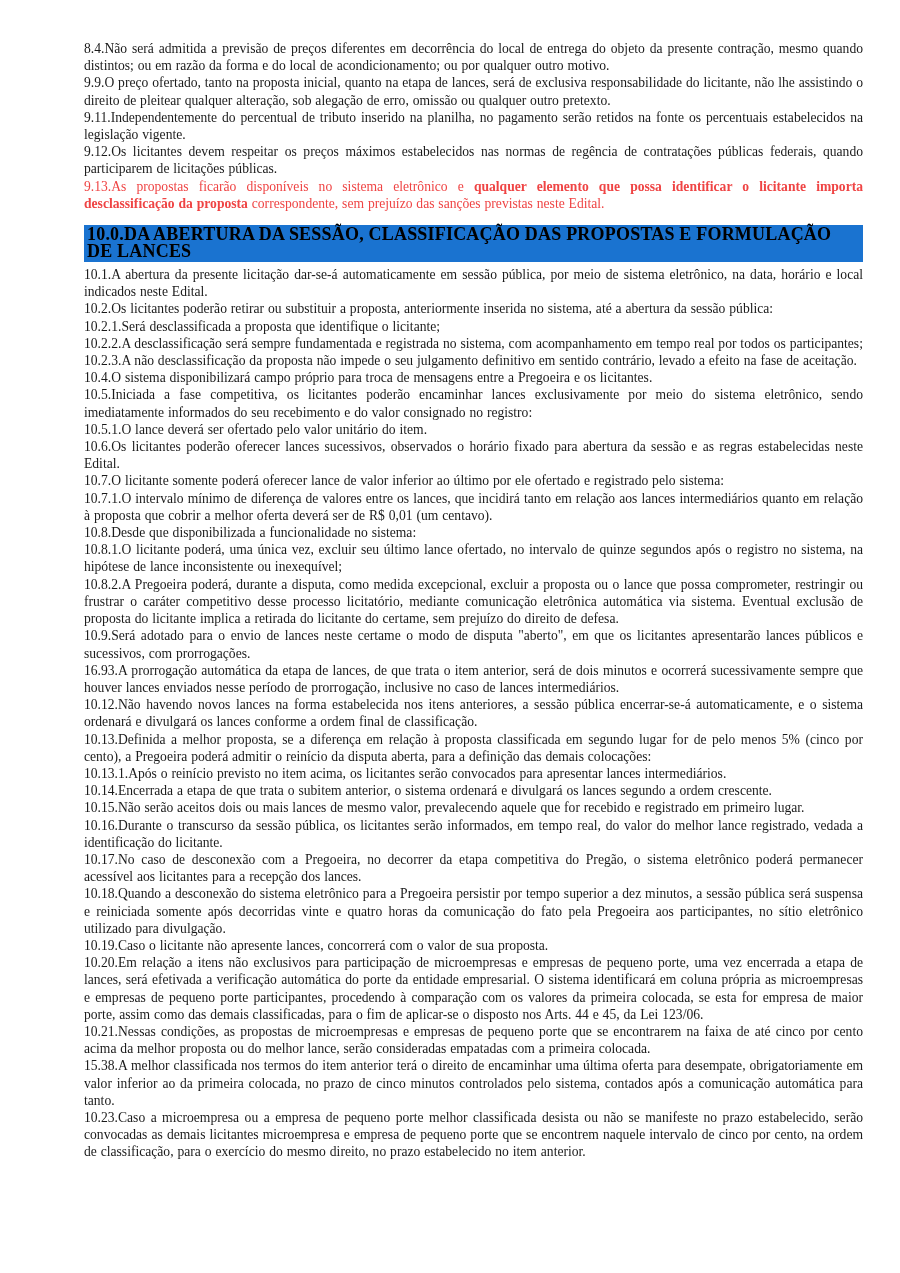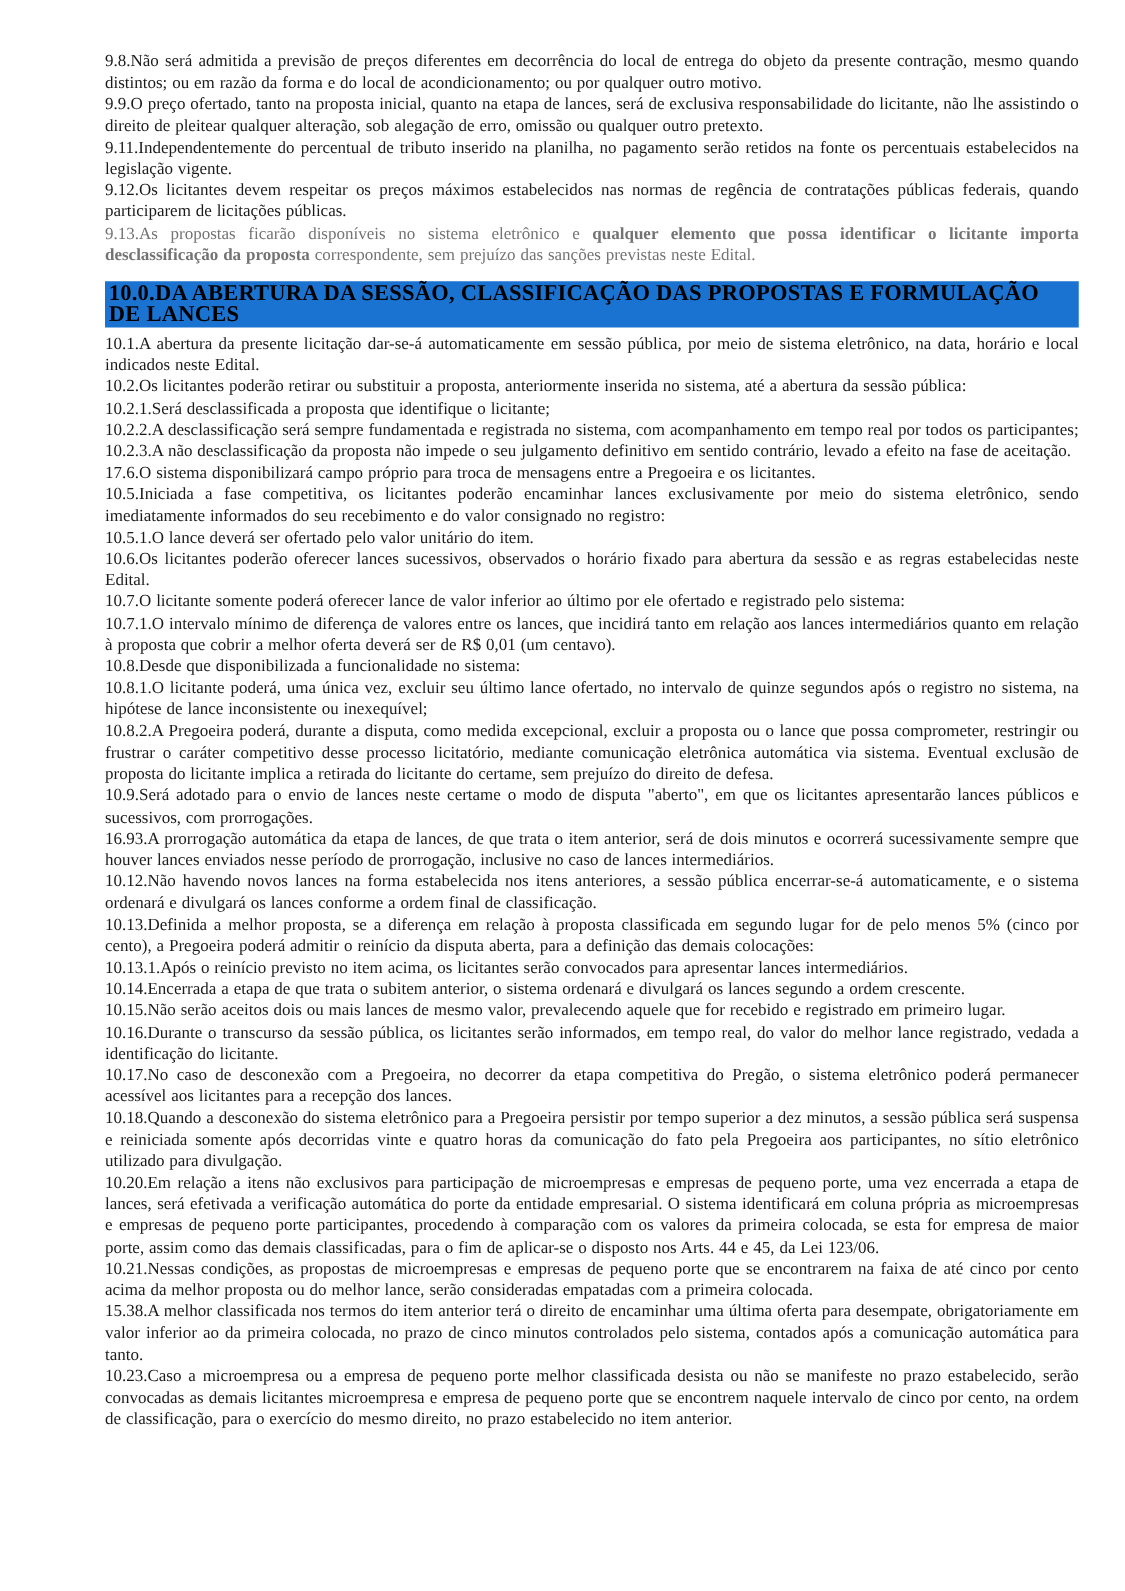--- a/index.html
+++ b/index.html
@@ -38,47 +38,48 @@
     font-weight: bold;
     font-size: 18px;
     line-height: 17px;
     letter-spacing: 0.2px;
   }
 </style>
 </head>
 <body style="background: rgb(255, 255, 255);">
 
 <div class="doc-body">
-    <p class="para" style="color: rgb(26, 26, 26);"><span class="">9.8.Não será admitida a previsão de preços diferentes em decorrência do local de entrega do objeto da presente contração, mesmo quando distintos; ou em razão da forma e do local de acondicionamento; ou por qualquer outro motivo.</span></p>
+    <p class="para" style="color: rgb(26, 26, 26);"><span class="">8.4.Não será admitida a previsão de preços diferentes em decorrência do local de entrega do objeto da presente contração, mesmo quando distintos; ou em razão da forma e do local de acondicionamento; ou por qualquer outro motivo.</span></p>
     <p class="para" style="color: rgb(26, 26, 26);"><span class="">9.9.O preço ofertado, tanto na proposta inicial, quanto na etapa de lances, será de exclusiva responsabilidade do licitante, não lhe assistindo o direito de pleitear qualquer alteração, sob alegação de erro, omissão ou qualquer outro pretexto.</span></p>
     <p class="para" style="color: rgb(26, 26, 26);"><span class="">9.11.Independentemente do percentual de tributo inserido na planilha, no pagamento serão retidos na fonte os percentuais estabelecidos na legislação vigente.</span></p>
     <p class="para" style="color: rgb(26, 26, 26);"><span class="">9.12.Os licitantes devem respeitar os preços máximos estabelecidos nas normas de regência de contratações públicas federais, quando participarem de licitações públicas.</span></p>
-    <p class="para" style="color: #737373;"><span class="">9.13.As propostas ficarão disponíveis no sistema eletrônico e </span><span class="bold">qualquer elemento que possa identificar o licitante importa desclassificação da proposta</span><span class=""> correspondente, sem prejuízo das sanções previstas neste Edital.</span></p>
+    <p class="para" style="color: #ef4444;"><span class="">9.13.As propostas ficarão disponíveis no sistema eletrônico e </span><span class="bold">qualquer elemento que possa identificar o licitante importa desclassificação da proposta</span><span class=""> correspondente, sem prejuízo das sanções previstas neste Edital.</span></p>
     <div class="section-heading" style="background: rgb(26, 115, 208); color: rgb(0, 0, 0);"><span class="bold">10.0.DA ABERTURA DA SESSÃO, CLASSIFICAÇÃO DAS PROPOSTAS E FORMULAÇÃO DE LANCES</span></div>
     <p class="para" style="color: rgb(26, 26, 26);"><span class="">10.1.A abertura da presente licitação dar-se-á automaticamente em sessão pública, por meio de sistema eletrônico, na data, horário e local indicados neste Edital.</span></p>
     <p class="para" style="color: rgb(26, 26, 26);"><span class="">10.2.Os licitantes poderão retirar ou substituir a proposta, anteriormente inserida no sistema, até a abertura da sessão pública:</span></p>
     <p class="para" style="color: rgb(26, 26, 26);"><span class="">10.2.1.Será desclassificada a proposta que identifique o licitante;</span></p>
     <p class="para" style="color: rgb(26, 26, 26);"><span class="">10.2.2.A desclassificação será sempre fundamentada e registrada no sistema, com acompanhamento em tempo real por todos os participantes;</span></p>
     <p class="para" style="color: rgb(26, 26, 26);"><span class="">10.2.3.A não desclassificação da proposta não impede o seu julgamento definitivo em sentido contrário, levado a efeito na fase de aceitação.</span></p>
-    <p class="para" style="color: rgb(26, 26, 26);"><span class="">17.6.O sistema disponibilizará campo próprio para troca de mensagens entre a Pregoeira e os licitantes.</span></p>
+    <p class="para" style="color: rgb(26, 26, 26);"><span class="">10.4.O sistema disponibilizará campo próprio para troca de mensagens entre a Pregoeira e os licitantes.</span></p>
     <p class="para" style="color: rgb(26, 26, 26);"><span class="">10.5.Iniciada a fase competitiva, os licitantes poderão encaminhar lances exclusivamente por meio do sistema eletrônico, sendo imediatamente informados do seu recebimento e do valor consignado no registro:</span></p>
     <p class="para" style="color: rgb(26, 26, 26);"><span class="">10.5.1.O lance deverá ser ofertado pelo valor unitário do item.</span></p>
     <p class="para" style="color: rgb(26, 26, 26);"><span class="">10.6.Os licitantes poderão oferecer lances sucessivos, observados o horário fixado para abertura da sessão e as regras estabelecidas neste Edital.</span></p>
     <p class="para" style="color: rgb(26, 26, 26);"><span class="">10.7.O licitante somente poderá oferecer lance de valor inferior ao último por ele ofertado e registrado pelo sistema:</span></p>
     <p class="para" style="color: rgb(26, 26, 26);"><span class="">10.7.1.O intervalo mínimo de diferença de valores entre os lances, que incidirá tanto em relação aos lances intermediários quanto em relação à proposta que cobrir a melhor oferta deverá ser de R$ 0,01 (um centavo).</span></p>
     <p class="para" style="color: rgb(26, 26, 26);"><span class="">10.8.Desde que disponibilizada a funcionalidade no sistema:</span></p>
     <p class="para" style="color: rgb(26, 26, 26);"><span class="">10.8.1.O licitante poderá, uma única vez, excluir seu último lance ofertado, no intervalo de quinze segundos após o registro no sistema, na hipótese de lance inconsistente ou inexequível;</span></p>
     <p class="para" style="color: rgb(26, 26, 26);"><span class="">10.8.2.A Pregoeira poderá, durante a disputa, como medida excepcional, excluir a proposta ou o lance que possa comprometer, restringir ou frustrar o caráter competitivo desse processo licitatório, mediante comunicação eletrônica automática via sistema. Eventual exclusão de proposta do licitante implica a retirada do licitante do certame, sem prejuízo do direito de defesa.</span></p>
     <p class="para" style="color: rgb(26, 26, 26);"><span class="">10.9.Será adotado para o envio de lances neste certame o modo de disputa "aberto", em que os licitantes apresentarão lances públicos e sucessivos, com prorrogações.</span></p>
     <p class="para" style="color: rgb(26, 26, 26);"><span class="">16.93.A prorrogação automática da etapa de lances, de que trata o item anterior, será de dois minutos e ocorrerá sucessivamente sempre que houver lances enviados nesse período de prorrogação, inclusive no caso de lances intermediários.</span></p>
     <p class="para" style="color: rgb(26, 26, 26);"><span class="">10.12.Não havendo novos lances na forma estabelecida nos itens anteriores, a sessão pública encerrar-se-á automaticamente, e o sistema ordenará e divulgará os lances conforme a ordem final de classificação.</span></p>
     <p class="para" style="color: rgb(26, 26, 26);"><span class="">10.13.Definida a melhor proposta, se a diferença em relação à proposta classificada em segundo lugar for de pelo menos 5% (cinco por cento), a Pregoeira poderá admitir o reinício da disputa aberta, para a definição das demais colocações:</span></p>
     <p class="para" style="color: rgb(26, 26, 26);"><span class="">10.13.1.Após o reinício previsto no item acima, os licitantes serão convocados para apresentar lances intermediários.</span></p>
     <p class="para" style="color: rgb(26, 26, 26);"><span class="">10.14.Encerrada a etapa de que trata o subitem anterior, o sistema ordenará e divulgará os lances segundo a ordem crescente.</span></p>
     <p class="para" style="color: rgb(26, 26, 26);"><span class="">10.15.Não serão aceitos dois ou mais lances de mesmo valor, prevalecendo aquele que for recebido e registrado em primeiro lugar.</span></p>
     <p class="para" style="color: rgb(26, 26, 26);"><span class="">10.16.Durante o transcurso da sessão pública, os licitantes serão informados, em tempo real, do valor do melhor lance registrado, vedada a identificação do licitante.</span></p>
     <p class="para" style="color: rgb(26, 26, 26);"><span class="">10.17.No caso de desconexão com a Pregoeira, no decorrer da etapa competitiva do Pregão, o sistema eletrônico poderá permanecer acessível aos licitantes para a recepção dos lances.</span></p>
     <p class="para" style="color: rgb(26, 26, 26);"><span class="">10.18.Quando a desconexão do sistema eletrônico para a Pregoeira persistir por tempo superior a dez minutos, a sessão pública será suspensa e reiniciada somente após decorridas vinte e quatro horas da comunicação do fato pela Pregoeira aos participantes, no sítio eletrônico utilizado para divulgação.</span></p>
+    <p class="para" style="color: rgb(26, 26, 26);"><span class="">10.19.Caso o licitante não apresente lances, concorrerá com o valor de sua proposta.</span></p>
     <p class="para" style="color: rgb(26, 26, 26);"><span class="">10.20.Em relação a itens não exclusivos para participação de microempresas e empresas de pequeno porte, uma vez encerrada a etapa de lances, será efetivada a verificação automática do porte da entidade empresarial. O sistema identificará em coluna própria as microempresas e empresas de pequeno porte participantes, procedendo à comparação com os valores da primeira colocada, se esta for empresa de maior porte, assim como das demais classificadas, para o fim de aplicar-se o disposto nos Arts. 44 e 45, da Lei 123/06.</span></p>
     <p class="para" style="color: rgb(26, 26, 26);"><span class="">10.21.Nessas condições, as propostas de microempresas e empresas de pequeno porte que se encontrarem na faixa de até cinco por cento acima da melhor proposta ou do melhor lance, serão consideradas empatadas com a primeira colocada.</span></p>
     <p class="para" style="color: rgb(26, 26, 26);"><span class="">15.38.A melhor classificada nos termos do item anterior terá o direito de encaminhar uma última oferta para desempate, obrigatoriamente em valor inferior ao da primeira colocada, no prazo de cinco minutos controlados pelo sistema, contados após a comunicação automática para tanto.</span></p>
     <p class="para" style="color: rgb(26, 26, 26);"><span class="">10.23.Caso a microempresa ou a empresa de pequeno porte melhor classificada desista ou não se manifeste no prazo estabelecido, serão convocadas as demais licitantes microempresa e empresa de pequeno porte que se encontrem naquele intervalo de cinco por cento, na ordem de classificação, para o exercício do mesmo direito, no prazo estabelecido no item anterior.</span></p>
   </div>
 
 </body></html>

